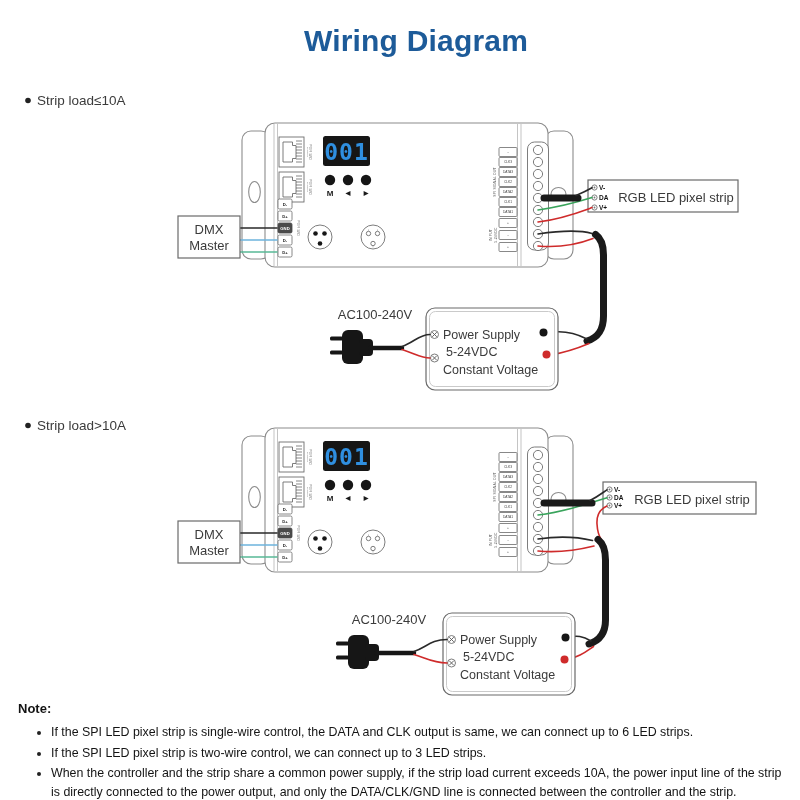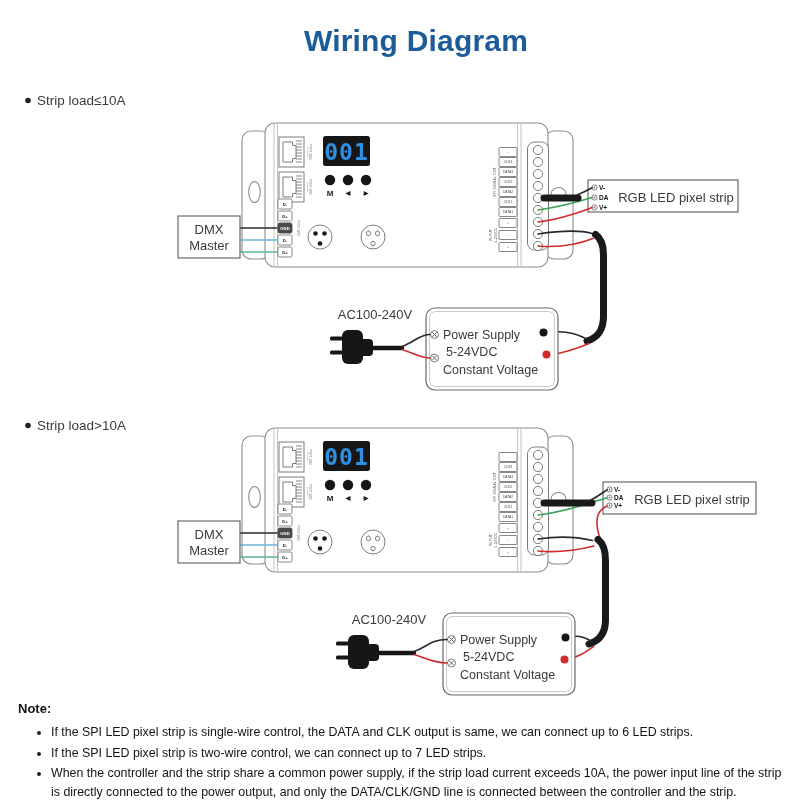--- a/index.html
+++ b/index.html
@@ -357,16 +357,16 @@
       <path d="M414,651.5 C426,647.5 431,639.5 447,639.5" class="wire w-black"></path>
       <path d="M414,654.5 C428,659 433,663 447,663" class="wire w-red"></path>
     </g>
   </g>
 </svg>
 
 <div class="notes">
   <div class="note-heading">Note:</div>
   <ul>
     <li>If the SPI LED pixel strip is single-wire control, the DATA and CLK output is same, we can connect up to 6 LED strips.</li>
-    <li>If the SPI LED pixel strip is two-wire control, we can connect up to 7 LED strips.</li>
+    <li>If the SPI LED pixel strip is two-wire control, we can connect up to 3 LED strips.</li>
     <li>When the controller and the strip share a common power supply, if the strip load current exceeds 10A, the power input line of the strip is directly connected to the power output, and only the DATA/CLK/GND line is connected between the controller and the strip.</li>
   </ul>
 </div>
 
 </body></html>

